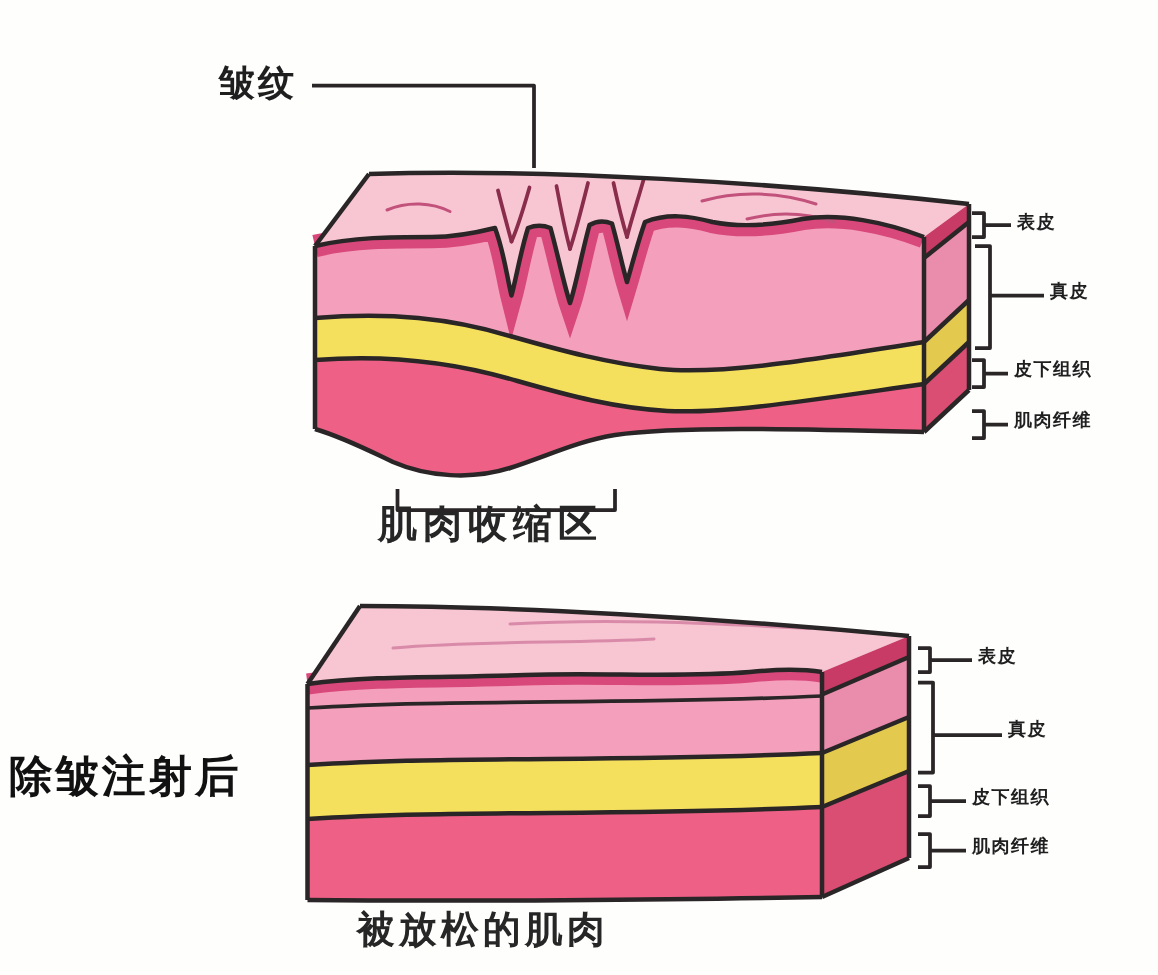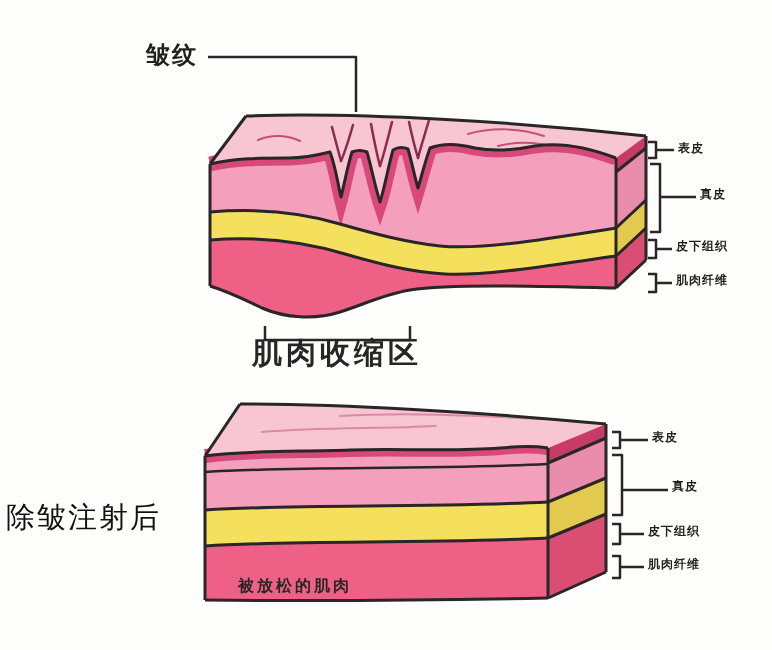--- a/index.html
+++ b/index.html
@@ -13,23 +13,23 @@
   }
   .art{position:absolute;left:0;top:0;}
   .lbl{
     position:absolute;
     color:#1f1f1f;
     font-weight:bold;
     white-space:nowrap;
     line-height:1.1;
   }
   .lbl.small{font-size:12px;letter-spacing:1px;}
-  .lbl.caption{font-size:30px;letter-spacing:4px;color:#262626;}
+  .lbl.caption{font-size:26px;letter-spacing:4px;color:#262626;}
   .lbl.callout{font-size:24px;letter-spacing:2px;}
-  .lbl.side{font-size:29px;letter-spacing:2px;font-weight:normal;color:#111;}
+  .lbl.side{font-size:29px;letter-spacing:2px;font-weight:bold;color:#111;}
 </style>
 </head>
 <body>
 
 <div class="canvas">
 
   <svg class="art" width="772" height="650" viewBox="0 0 772 650">
 
     <g>
 
@@ -134,15 +134,15 @@
 
   <div class="lbl caption" style="left:252px;top:336px;">肌肉收缩区</div>
 
   <div class="lbl side" style="left:6px;top:502px;">除皱注射后</div>
 
   <div class="lbl small" style="left:652px;top:431px;">表皮</div>
   <div class="lbl small" style="left:672px;top:480px;">真皮</div>
   <div class="lbl small" style="left:648px;top:525px;">皮下组织</div>
   <div class="lbl small" style="left:648px;top:558px;">肌肉纤维</div>
 
-  <div class="lbl caption" style="left:238px;top:577px;font-size:16px;letter-spacing:3px;">被放松的肌肉</div>
+  <div class="lbl caption" style="left:238px;top:606px;font-size:25px;letter-spacing:3px;">被放松的肌肉</div>
 
 </div>
 
 </body></html>

